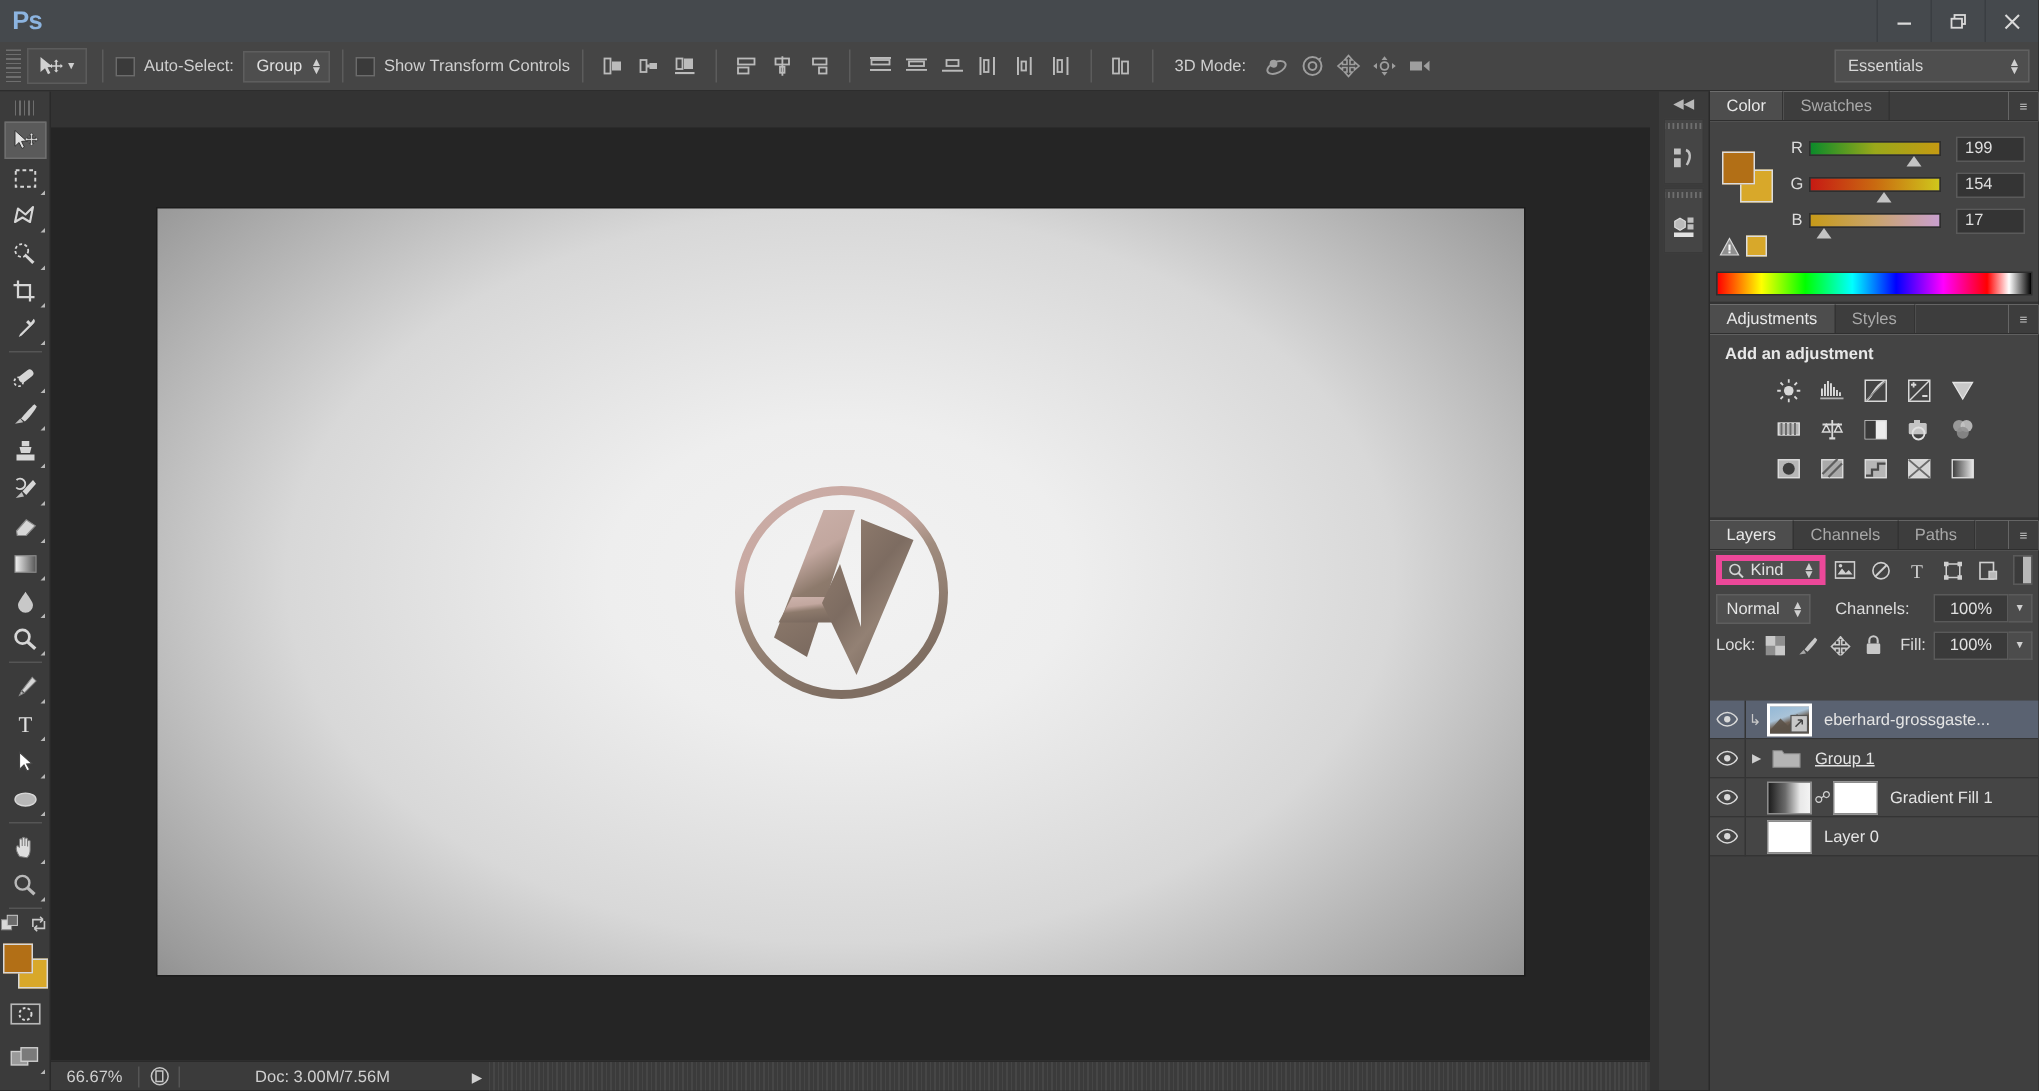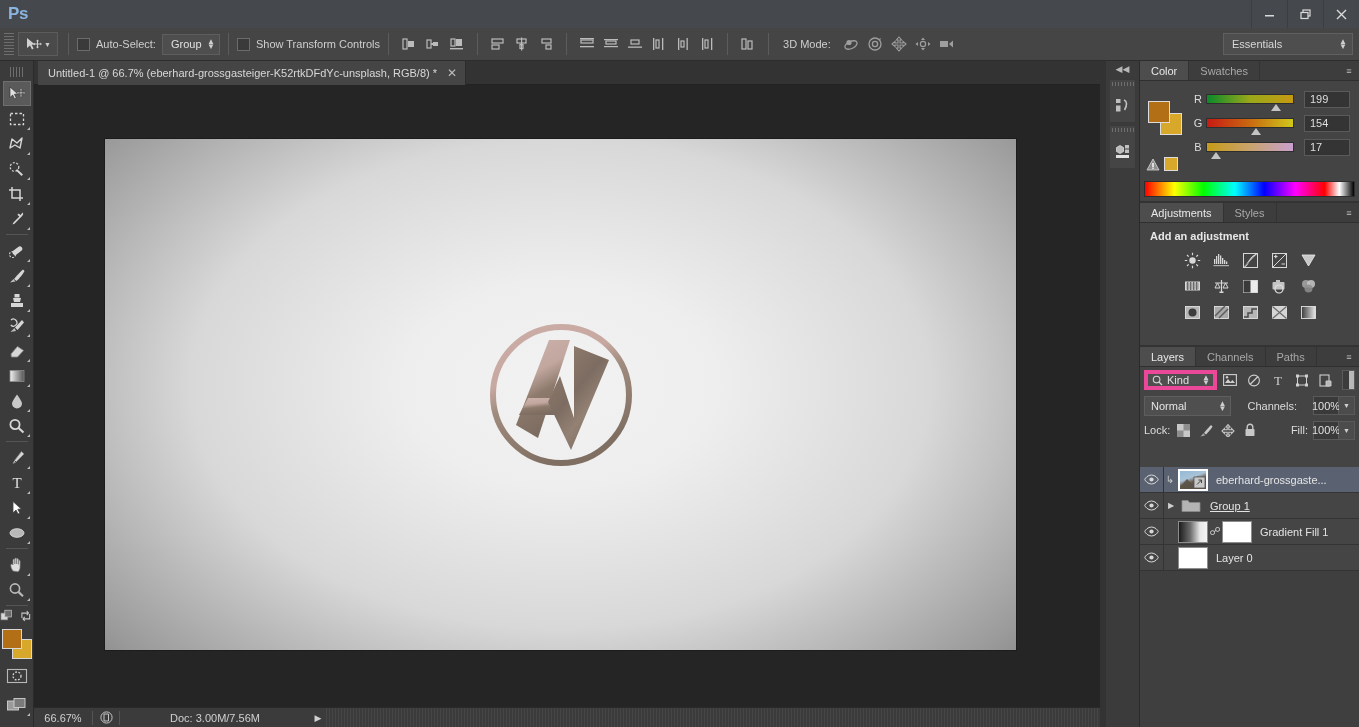--- a/index.html
+++ b/index.html
@@ -203,21 +203,21 @@
   }
   .filt-ic { width: 22px; height: 20px; display: flex; align-items: center; justify-content: center; }
   .filt-toggle { width: 14px; height: 20px; background: linear-gradient(to right,#3b3b3b 50%, #b8b8b8 50%); border:1px solid #5a5a5a; margin-left: 2px;}
   .lp-blend { display: flex; align-items: center; height: 25px; padding: 0 4px; gap: 16px; }
   .blend-sel {
     width: 118px; height: 20px; background: #4f4f4f; border: 1px solid #5e5e5e;
     display: flex; align-items: center; justify-content: space-between; padding: 0 4px 0 6px;
     color: #e4e4e4; font-size: 11px;
   }
   .num-field {
-    width: 26px; height: 19px; background: #3a3a3a; border: 1px solid #5a5a5a;
+    width: 50px; height: 19px; background: #3a3a3a; border: 1px solid #5a5a5a;
     color: #e0e0e0; font-size: 11px; display: flex; align-items: center; justify-content: center;
   }
   .mini-arrow {
     width: 16px; height: 19px; background: #4c4c4c; border: 1px solid #5a5a5a; border-left: none;
     display: flex; align-items: center; justify-content: center; font-size: 7px; color: #d0d0d0;
   }
   .lp-lock { display: flex; align-items: center; height: 24px; padding: 0 4px; gap: 5px; }
   .lock-ic { width: 17px; height: 18px; display: flex; align-items: center; justify-content: center; }
   .layer-list { position: absolute; left: 0; top: 100px; right: 0; bottom: 26px; background: #3f3f3f; }
   .layer-row {
@@ -591,26 +591,20 @@
     </div>
     <div class="tool" style="margin-top:4px;">
       <svg width="22" height="16" viewBox="0 0 22 16">
           <rect x="1.5" y="4" width="11" height="9" fill="#9a9a9a" stroke="#d0d0d0" stroke-width="0.9"></rect>
           <rect x="8" y="1.5" width="11" height="9" fill="#7a7a7a" stroke="#d0d0d0" stroke-width="0.9"></rect>
         </svg>
       <span class="tri"></span>
     </div>
   </div>
 
-  <div class="tabstrip">
-    <div class="doctab">
-      <span>Untitled-1 @ 66.7% (eberhard-grossgasteiger-K52rtkDFdYc-unsplash, RGB/8) *</span>
-      <span class="tab-close">✕</span>
-    </div>
-  </div>
 
   <div class="canvasarea">
     <div class="artboard">
       <div class="logo-wrap">
         <svg width="170" height="170" viewBox="0 0 170 170">
           <defs>
             <linearGradient id="rockTex" x1="0" y1="0" x2="0.7" y2="1">
               <stop offset="0%" stop-color="#a59186"></stop>
               <stop offset="25%" stop-color="#8a776a"></stop>
               <stop offset="50%" stop-color="#7d6c61"></stop>

